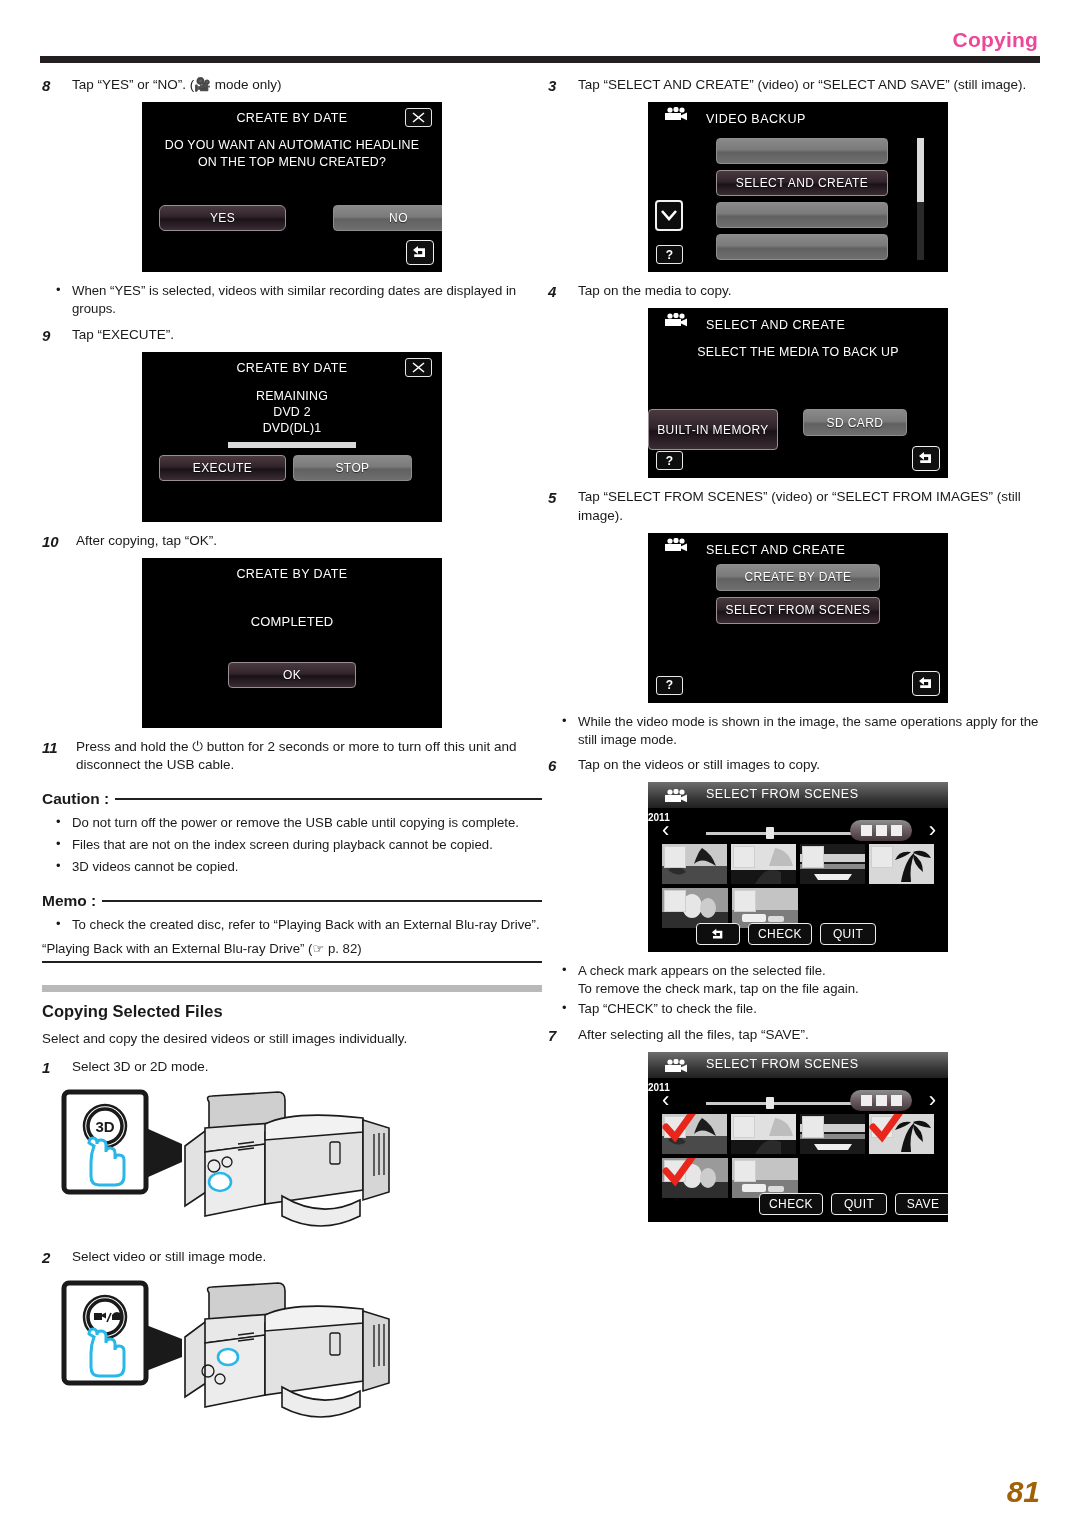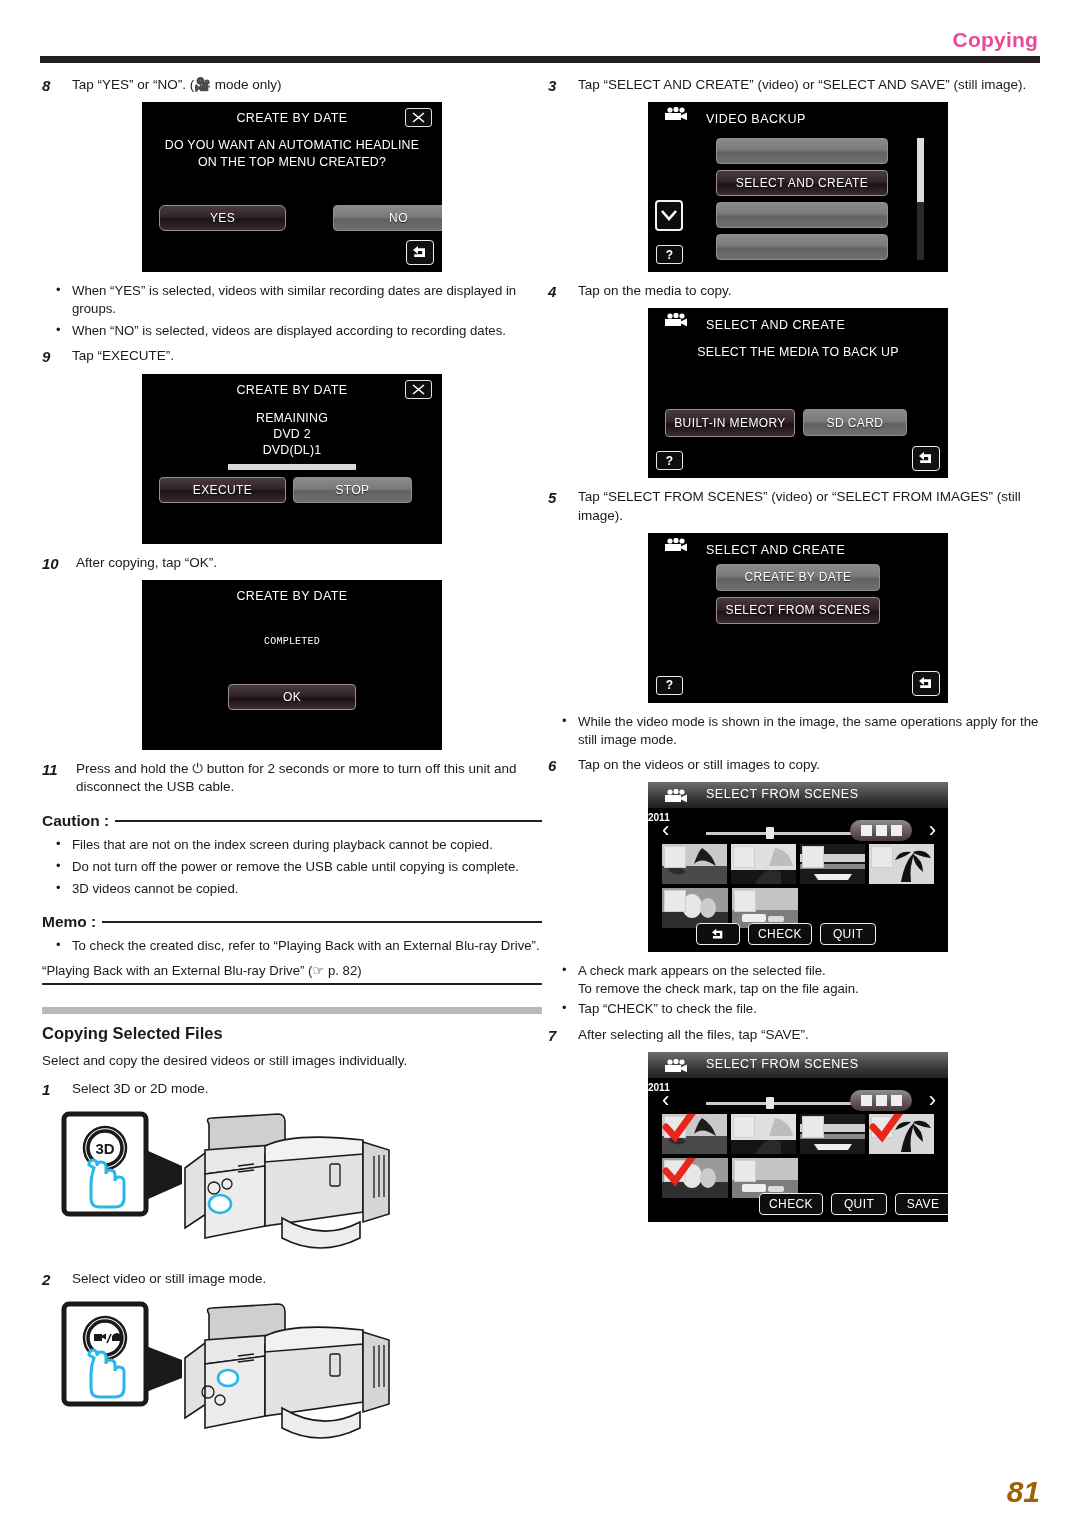--- a/index.html
+++ b/index.html
@@ -212,21 +212,20 @@
     <div class="pill" style="left:151px; top:103px; width:131px; height:26px;margin-left:40px;">NO</div>
     <div class="btn-return">
       <svg width="18" height="15" viewBox="0 0 18 15">
         <path d="M2 5 L7 1 L7 3.2 L14 3.2 L14 12 L3.2 12 L3.2 9.3 L11.2 9.3 L11.2 5.9 L7 5.9 L7 9 Z" fill="#fff"></path>
       </svg>
     </div>
   </div>
 
   <ul class="bullets">
     <li>When “YES” is selected, videos with similar recording dates are displayed in groups.</li>
-    <li>When “NO” is selected, videos are displayed according to recording dates.</li>
   </ul>
 
   <div class="step">
     <span class="num">9</span>
     <span>Tap “EXECUTE”.</span>
   </div>
 
   <div class="lcd">
     <div class="lcd-title">CREATE BY DATE</div>
     <div class="btn-x">
@@ -243,36 +242,36 @@
   </div>
 
 
   <div class="step indent-wide">
     <span class="num wide">10</span>
     <span>After copying, tap “OK”.</span>
   </div>
 
   <div class="lcd">
     <div class="lcd-title">CREATE BY DATE</div>
-    <div class="lcd-msg" style="top:55px; font-size:10px;font-family:Liberation Mono, monospace;">COMPLETED</div>
+    <div class="lcd-msg" style="top:55px; font-size:13px;">COMPLETED</div>
     <div class="pill sel" style="left:86px; top:104px; width:128px; height:26px;">OK</div>
   </div>
 
   <div class="step indent-wide" style="margin-top:10px;">
     <span class="num wide">11</span>
     <span>Press and hold the ⏻ button for 2 seconds or more to turn off this unit and disconnect the USB cable.</span>
   </div>
 
   <div class="rule-head">
     <span class="lbl">Caution :</span>
     <span class="line"></span>
   </div>
   <ul class="bullets">
+    <li>Do not turn off the power or remove the USB cable until copying is complete.</li>
     <li>Files that are not on the index screen during playback cannot be copied.</li>
-    <li>Do not turn off the power or remove the USB cable until copying is complete.</li>
     <li>3D videos cannot be copied.</li>
   </ul>
 
   <div class="rule-head">
     <span class="lbl">Memo :</span>
     <span class="line"></span>
   </div>
   <ul class="bullets">
     <li>To check the created disc, refer to “Playing Back with an External Blu-ray Drive”.</li>
   </ul>
@@ -411,21 +410,21 @@
       <svg width="24" height="15" viewBox="0 0 24 15">
         <circle cx="6" cy="3" r="2.6" fill="#fff"></circle>
           <circle cx="12" cy="2.4" r="2.6" fill="#fff"></circle>
           <circle cx="18" cy="3" r="2.6" fill="#fff"></circle>
         <path d="M1 6 L17 6 L17 13 L1 13 Z" fill="#fff"></path>
         <path d="M17 8.3 L23 5.6 L23 13.3 L17 10.6 Z" fill="#fff"></path>
       </svg>
     </span>
     <div class="lcd-title-left">SELECT AND CREATE</div>
     <div class="lcd-msg" style="top:36px;">SELECT THE MEDIA TO BACK UP</div>
-    <div class="pill sel" style="left:17px; top:101px; width:130px; height:28px;">BUILT-IN MEMORY</div>
+    <div class="pill sel" style="left:0; top:101px; width:130px; height:41px;">BUILT-IN MEMORY</div>
     <div class="pill" style="left:155px; top:101px; width:104px; height:27px;">SD CARD</div>
     <div class="btn-help">?</div>
     <div class="btn-return">
       <svg width="18" height="15" viewBox="0 0 18 15">
         <path d="M2 5 L7 1 L7 3.2 L14 3.2 L14 12 L3.2 12 L3.2 9.3 L11.2 9.3 L11.2 5.9 L7 5.9 L7 9 Z" fill="#fff"></path>
       </svg>
     </div>
   </div>
 
   <div class="step">

